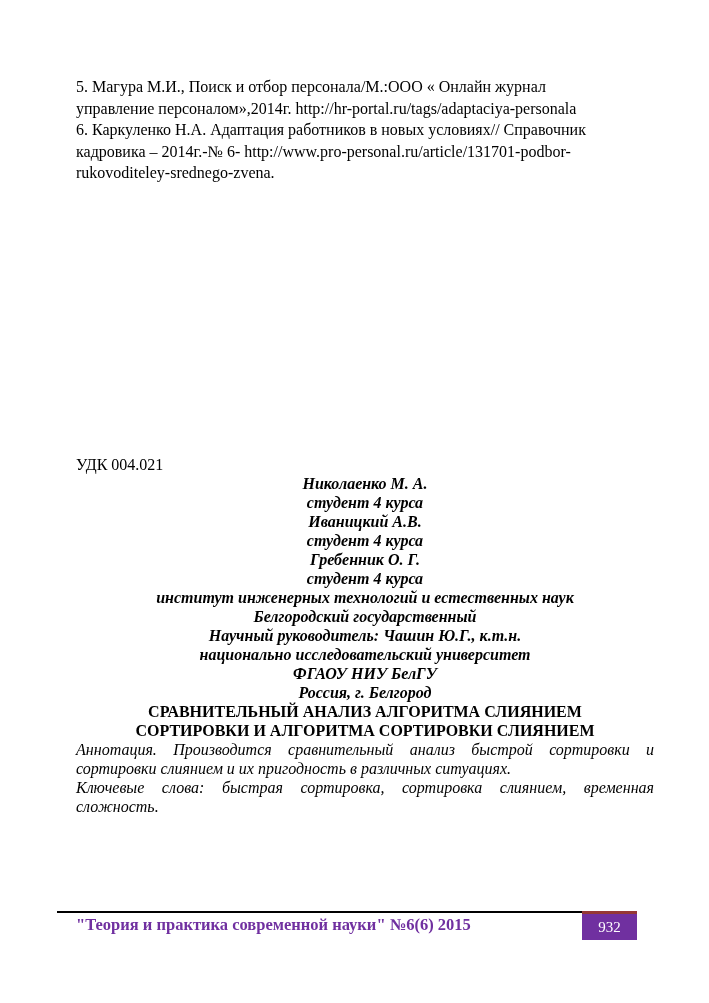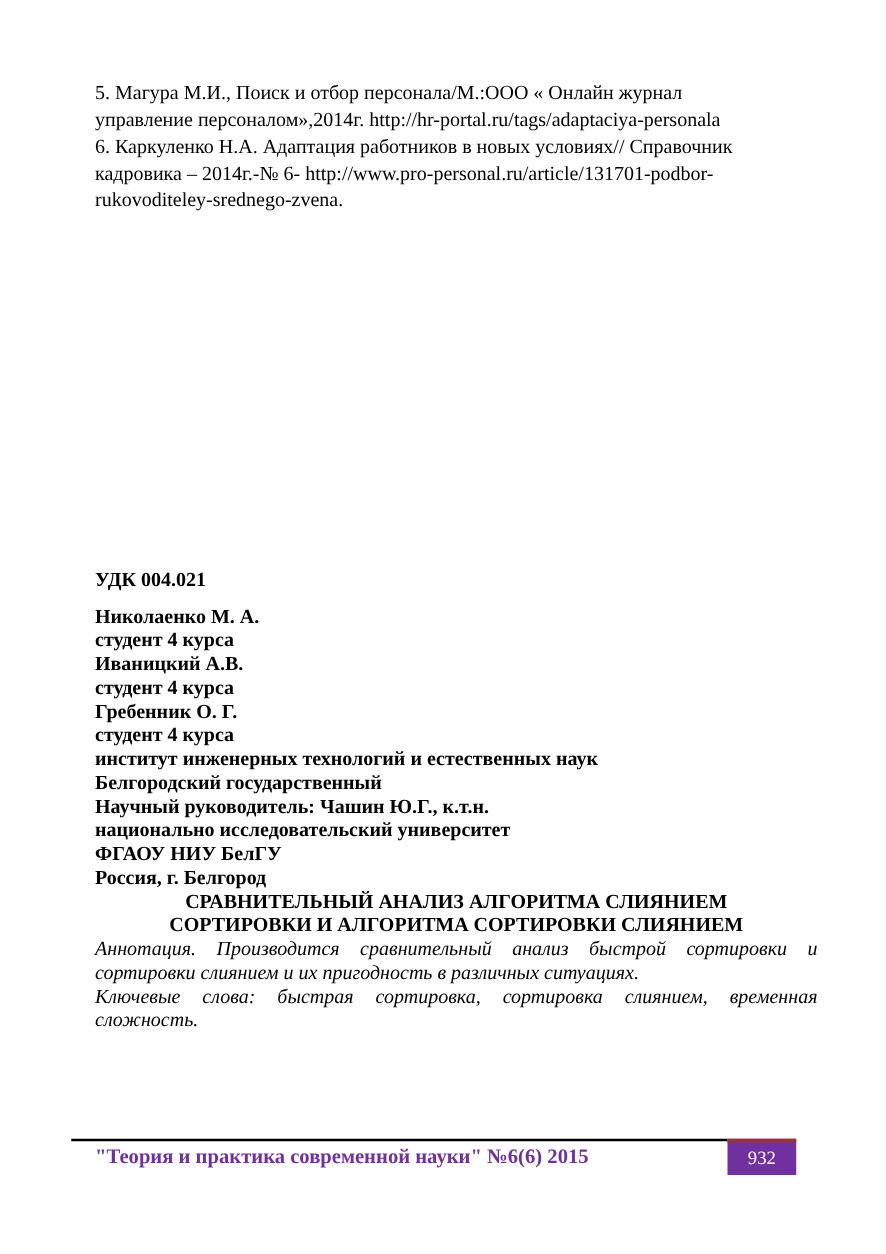--- a/index.html
+++ b/index.html
@@ -11,41 +11,41 @@
     background: #ffffff;
     font-family: "Liberation Serif", serif;
     color: #000000;
     overflow: hidden;
   }
 
   
   .refs {
     position: absolute;
     left: 76px;
-    top: 64px;
+    top: 76px;
     width: 578px;
     font-size: 16px;
     line-height: 21.5px;
     text-align: left;
   }
 
   
   .article {
     position: absolute;
     left: 76px;
     top: 455px;
     width: 578px;
     font-size: 16px;
     line-height: 19px;
   }
-  .udc { font-weight: bold; }
+  .udc { font-weight: normal; }
   .authors {
-    margin-top: 10px;
-    text-align: left;
+    text-align: center;
     font-weight: bold;
+    font-style: italic;
   }
   .title {
     text-align: center;
     font-weight: bold;
   }
   .abstract { font-style: italic; }
   .bodytext { font-style: normal; }
 
   .line { white-space: normal; }
   .jl { text-align: justify; text-align-last: justify; }

